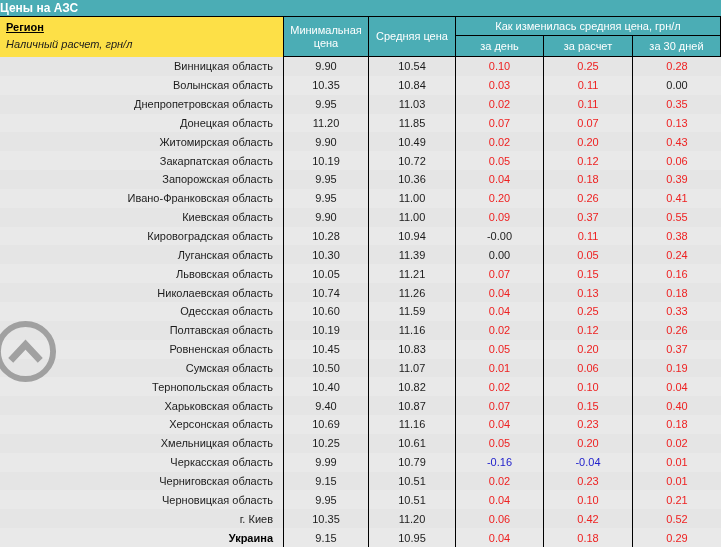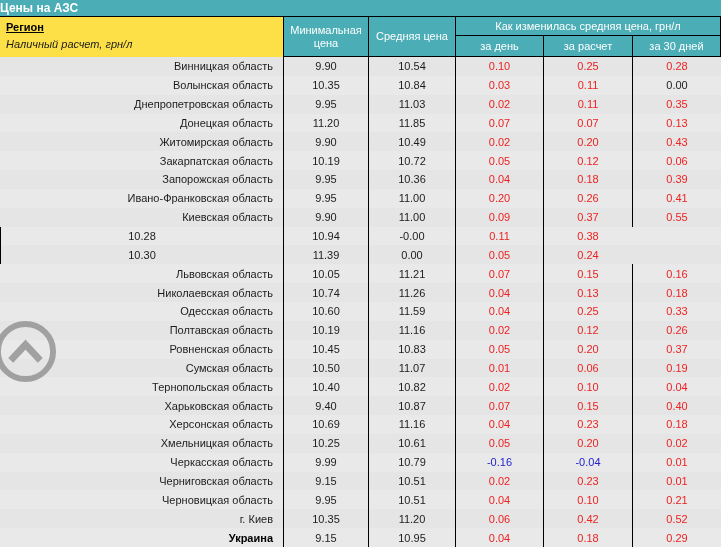--- a/index.html
+++ b/index.html
@@ -183,27 +183,29 @@
     </div>
       <div class="row">
       <div class="c-region">Киевская область</div>
       <div class="bordered num">9.90</div>
       <div class="bordered num">11.00</div>
       <div class="bordered pos">0.09</div>
       <div class="bordered pos">0.37</div>
       <div class="bordered pos">0.55</div>
     </div>
       <div class="row stripe">
+      <div class="c-region">Кировоградская область</div>
       <div class="bordered num">10.28</div>
       <div class="bordered num">10.94</div>
       <div class="bordered zero">-0.00</div>
       <div class="bordered pos">0.11</div>
       <div class="bordered pos">0.38</div>
     </div>
       <div class="row">
+      <div class="c-region">Луганская область</div>
       <div class="bordered num">10.30</div>
       <div class="bordered num">11.39</div>
       <div class="bordered zero">0.00</div>
       <div class="bordered pos">0.05</div>
       <div class="bordered pos">0.24</div>
     </div>
       <div class="row stripe">
       <div class="c-region">Львовская область</div>
       <div class="bordered num">10.05</div>
       <div class="bordered num">11.21</div>

